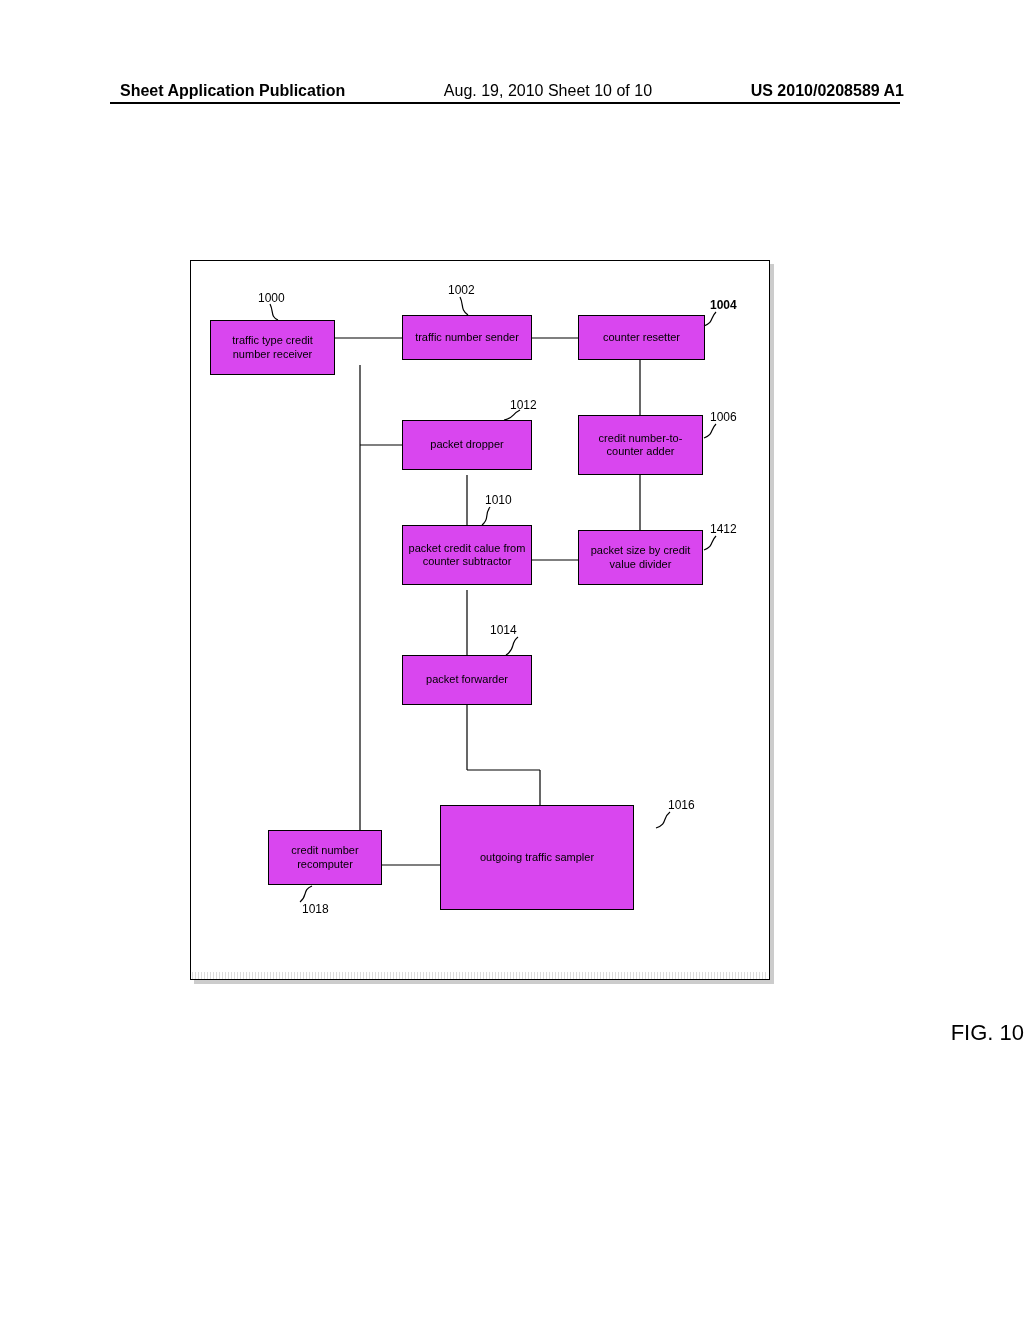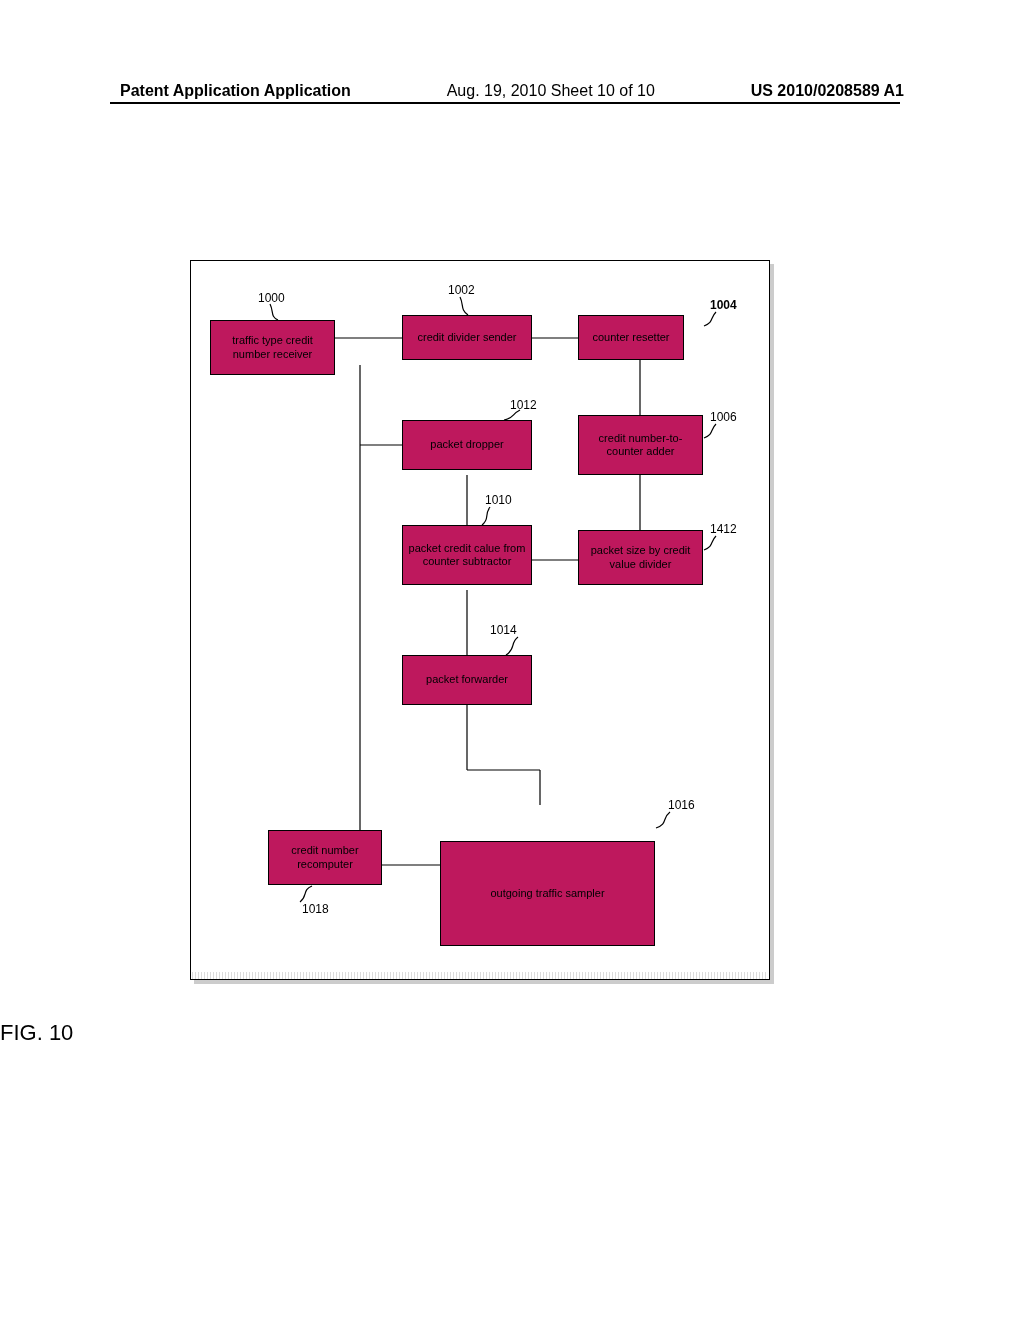--- a/index.html
+++ b/index.html
@@ -60,59 +60,59 @@
     top: 972px;
     left: 192px;
     width: 576px;
     height: 7px;
     background: repeating-linear-gradient(90deg, #999 0 1px, transparent 1px 3px);
     opacity: 0.35;
   }
   .box {
     position: absolute;
     border: 1.5px solid #000;
-    background: #be185d;
+    background: #d946ef;
     font-size: 11px;
     display: flex;
     align-items: center;
     justify-content: center;
     text-align: center;
     padding: 4px;
     line-height: 1.2;
   }
   .ref-label {
     position: absolute;
     font-size: 12px;
   }
   .fig-label {
     position: absolute;
     top: 1020px;
     left: 0;
     width: 1024px;
-    text-align: left;
+    text-align: right;
     font-size: 22px;
   }
   svg.connector {
     position: absolute;
     top: 260px;
     left: 190px;
     width: 580px;
     height: 720px;
     pointer-events: none;
   }
   svg.leader {
     position: absolute;
     overflow: visible;
   }
 </style>
 </head>
 <body>
 
 <div class="header">
-  <span class="header-left">Patent Application Application</span>
+  <span class="header-left">Sheet Application Publication</span>
   <span class="header-center">Aug. 19, 2010  Sheet 10 of 10</span>
   <span class="header-right">US 2010/0208589 A1</span>
 </div>
 <div class="header-rule"></div>
 
 <div class="diagram-frame"></div>
 <div class="shadow-right"></div>
 <div class="shadow-bottom"></div>
 <div class="texture-bottom"></div>
 
@@ -163,28 +163,28 @@
 
 <div class="box" style="top:320px; left:210px; width:125px; height:55px;">
   <span>traffic type credit number receiver</span>
 </div>
 <div class="ref-label" style="top:291px; left:258px;">1000</div>
 <svg class="leader" style="top:302px; left:268px;" width="20" height="20">
   <path d="M2 2 C 6 10, 2 14, 10 18" stroke="#000" fill="none" stroke-width="1.2"></path>
 </svg>
 
 <div class="box" style="top:315px; left:402px; width:130px; height:45px;">
-  <span>credit divider sender</span>
+  <span>traffic number sender</span>
 </div>
 <div class="ref-label" style="top:283px; left:448px;">1002</div>
 <svg class="leader" style="top:295px; left:458px;" width="20" height="22">
   <path d="M2 2 C 6 10, 2 14, 10 20" stroke="#000" fill="none" stroke-width="1.2"></path>
 </svg>
 
-<div class="box" style="top:315px; left:578px; width:106px; height:45px;">
+<div class="box" style="top:315px; left:578px; width:127px; height:45px;">
   <span>counter resetter</span>
 </div>
 <div class="ref-label" style="top:298px; left:710px;font-weight:bold;">1004</div>
 <svg class="leader" style="top:310px; left:700px;" width="20" height="20">
   <path d="M16 2 C 10 8, 14 12, 4 16" stroke="#000" fill="none" stroke-width="1.2"></path>
 </svg>
 
 <div class="box" style="top:415px; left:578px; width:125px; height:60px;">
   <span>credit number-to-counter adder</span>
 </div>
@@ -218,21 +218,21 @@
 </svg>
 
 <div class="box" style="top:655px; left:402px; width:130px; height:50px;">
   <span>packet forwarder</span>
 </div>
 <div class="ref-label" style="top:623px; left:490px;">1014</div>
 <svg class="leader" style="top:635px; left:502px;" width="22" height="22">
   <path d="M16 2 C 8 8, 14 14, 4 20" stroke="#000" fill="none" stroke-width="1.2"></path>
 </svg>
 
-<div class="box" style="top:805px; left:440px; width:215px; height:105px;margin-top:36px;">
+<div class="box" style="top:805px; left:440px; width:194px; height:105px;">
   <span>outgoing traffic sampler</span>
 </div>
 <div class="ref-label" style="top:798px; left:668px;">1016</div>
 <svg class="leader" style="top:810px; left:652px;" width="22" height="22">
   <path d="M18 2 C 10 8, 16 14, 4 18" stroke="#000" fill="none" stroke-width="1.2"></path>
 </svg>
 
 <div class="box" style="top:830px; left:268px; width:114px; height:55px;">
   <span>credit number recomputer</span>
 </div>

